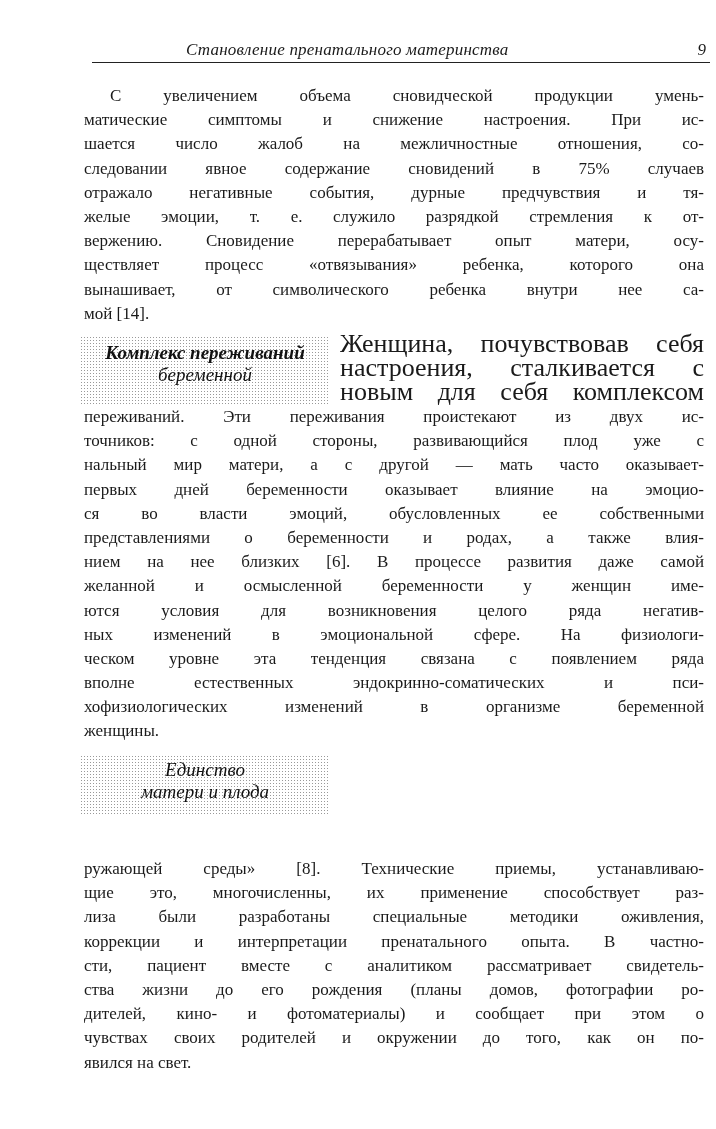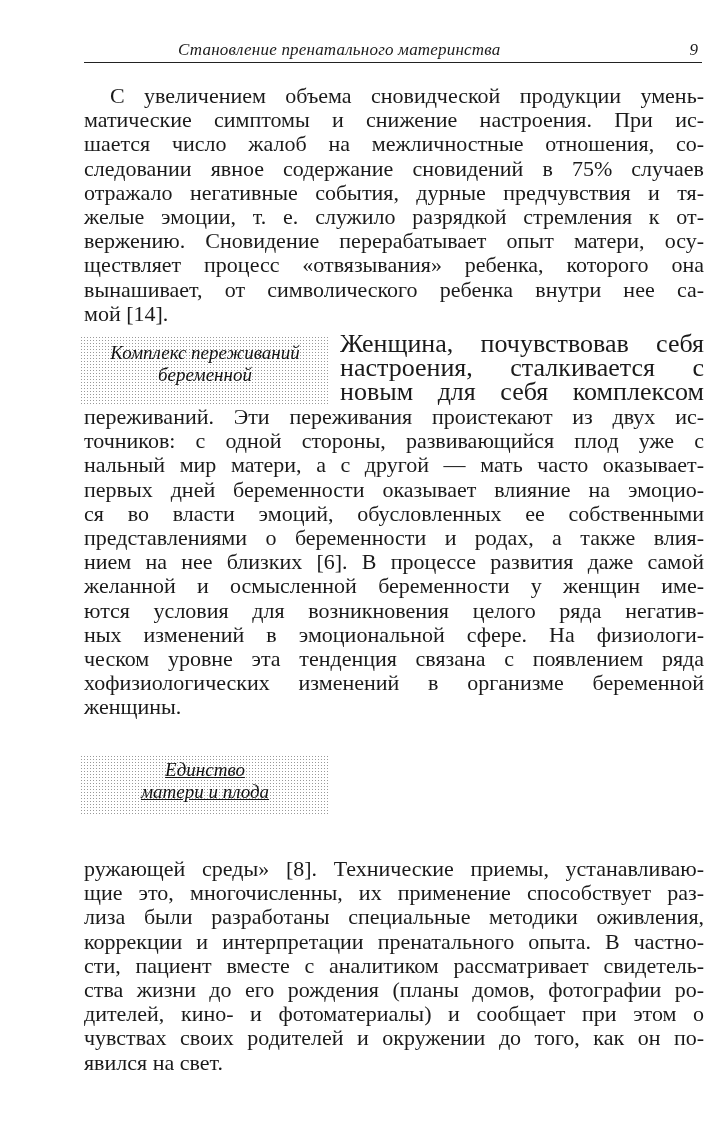--- a/index.html
+++ b/index.html
@@ -1,27 +1,27 @@
 <!DOCTYPE html>
 <html><head>
   <meta charset="utf-8">
   <style>
     html, body { margin: 0; padding: 0; background: #ffffff; }
     body { width: 716px; height: 1129px; position: relative; overflow: hidden; color: #1a1a1a; }
     .page { position: absolute; left: 0; top: 0; width: 716px; height: 1129px; background: #fff; }
     .running-head {
-      position: absolute; left: 84px; top: 38px; width: 618px; height: 24px;
+      position: absolute; left: 92px; top: 38px; width: 618px; height: 24px;
       border-bottom: 1.5px solid #222;
       font-family: "Liberation Serif", serif; font-style: italic; font-size: 17px;
     }
     .running-title { position: absolute; left: 94px; top: 2px; letter-spacing: 0.2px; }
     .page-number { position: absolute; right: 4px; top: 2px; font-style: italic; }
     .text {
       position: absolute; left: 84px; width: 620px;
-      font-family: "Liberation Serif", serif; font-size: 22px; line-height: 24.2px;
+      font-family: "Liberation Serif", serif; font-size: 17px; line-height: 24.2px;
       text-align: justify; color: #1a1a1a;
     }
     .line { display: block; white-space: nowrap; text-align-last: justify; text-align: justify; height: 24.2px; }
     .line.last { text-align-last: left; }
     .indent { text-indent: 26px; }
     .sidebar-head {
       position: absolute; font-family: "Liberation Serif", serif; font-style: italic;
       font-size: 19px; line-height: 22px; text-align: center; color: #111;
       background-image: radial-gradient(#999 0.8px, transparent 0.9px);
       background-size: 3px 3px;
@@ -47,21 +47,21 @@
     <span class="line">следовании явное содержание сновидений в 75% случаев</span>
     <span class="line">отражало негативные события, дурные предчувствия и тя-</span>
     <span class="line">желые эмоции, т. е. служило разрядкой стремления к от-</span>
     <span class="line">вержению. Сновидение перерабатывает опыт матери, осу-</span>
     <span class="line">ществляет процесс «отвязывания» ребенка, которого она</span>
     <span class="line">вынашивает, от символического ребенка внутри нее са-</span>
     <span class="line last">мой [14].</span>
   </div>
 
   <div class="sidebar-head" style="left:80px; top:336px; width:250px; height:62px; padding-top:6px;">
-    <span style="font-weight:normal;">Комплекс переживаний</span>
+    <span style="font-weight:bold;">Комплекс переживаний</span>
     <span>беременной</span>
   </div>
 
   <div class="wrap-block" style="top:332px;">
     <span class="line">Женщина, почувствовав себя</span>
     <span class="line">настроения, сталкивается с</span>
     <span class="line">новым для себя комплексом</span>
   </div>
 
   <div class="text" style="top:405px;">
@@ -69,25 +69,26 @@
     <span class="line">точников: с одной стороны, развивающийся плод уже с</span>
     <span class="line">нальный мир матери, а с другой — мать часто оказывает-</span>
     <span class="line">первых дней беременности оказывает влияние на эмоцио-</span>
     <span class="line">ся во власти эмоций, обусловленных ее собственными</span>
     <span class="line">представлениями о беременности и родах, а также влия-</span>
     <span class="line">нием на нее близких [6]. В процессе развития даже самой</span>
     <span class="line">желанной и осмысленной беременности у женщин име-</span>
     <span class="line">ются условия для возникновения целого ряда негатив-</span>
     <span class="line">ных изменений в эмоциональной сфере. На физиологи-</span>
     <span class="line">ческом уровне эта тенденция связана с появлением ряда</span>
+    <span class="line">вполне естественных эндокринно-соматических и пси-</span>
     <span class="line">хофизиологических изменений в организме беременной</span>
     <span class="line last">женщины.</span>
   </div>
 
-  <div class="sidebar-head" style="left:80px; top:755px; width:250px; height:56px; padding-top:4px;text-decoration:underline;">
+  <div class="sidebar-head" style="left:80px; top:755px; width:250px; height:56px; padding-top:4px;">
     <span>Единство</span>
     <span>матери и плода</span>
   </div>
 
 
   <div class="text" style="top:814px;margin-top:43px;">
     <span class="line">ружающей среды» [8]. Технические приемы, устанавливаю-</span>
     <span class="line">щие это, многочисленны, их применение способствует раз-</span>
     <span class="line">лиза были разработаны специальные методики оживления,</span>
     <span class="line">коррекции и интерпретации пренатального опыта. В частно-</span>

